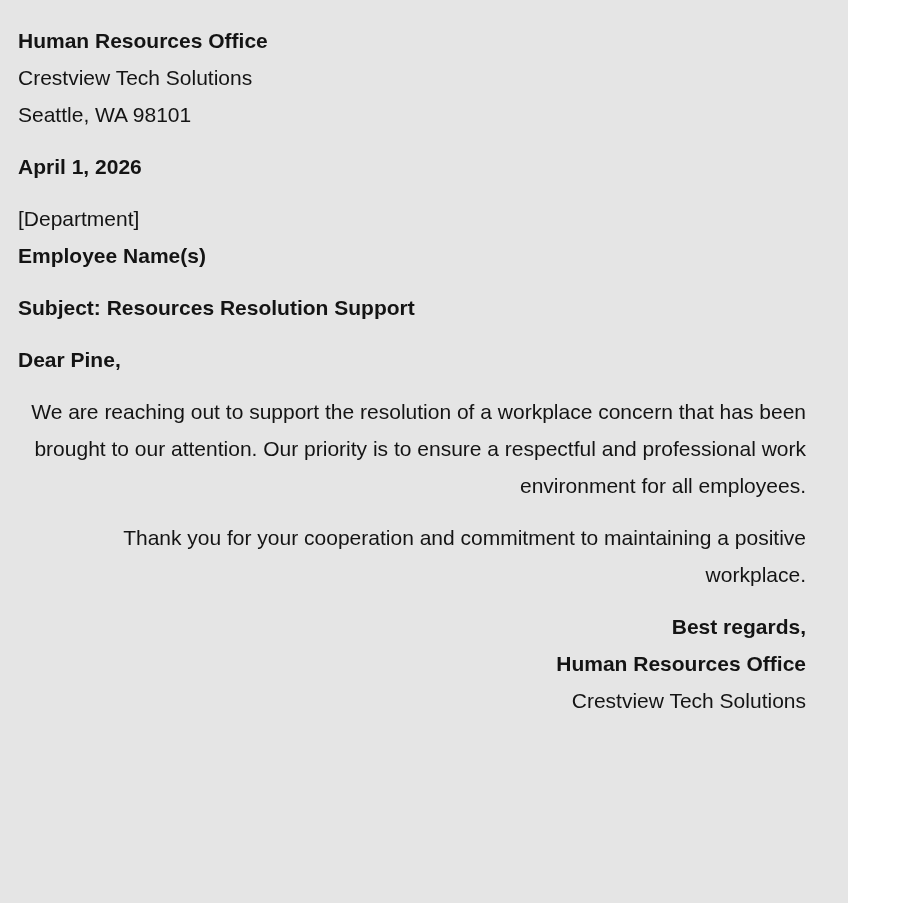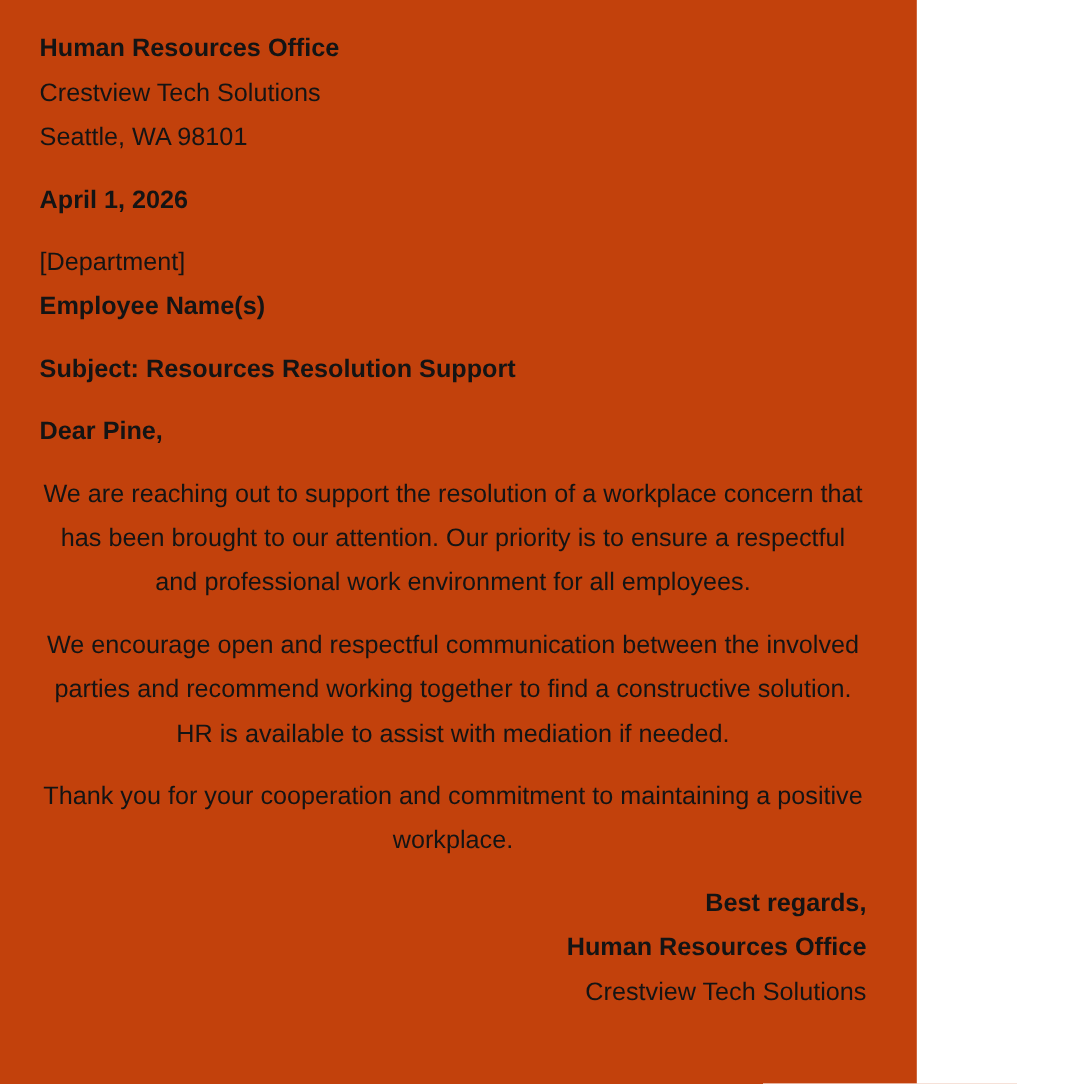--- a/index.html
+++ b/index.html
@@ -8,25 +8,25 @@
     padding: 0;
     background: #ffffff;
   }
 
   body {
     font-family: "Liberation Sans", "DejaVu Sans", sans-serif;
   }
 
   .page {
     position: relative;
-    width: 764px;
+    width: 848px;
     height: 903px;
-    background: #c2410c;
+    background: #e5e5e5;
     box-sizing: border-box;
-    padding: 22px 42px 0 33px;
+    padding: 22px 42px 0 18px;
     overflow: hidden;
   }
 
   .letter {
     color: #141414;
     font-size: 21px;
     line-height: 37px;
     max-width: 840px;
     -webkit-font-smoothing: antialiased;
   }
@@ -51,21 +51,21 @@
   }
 
   .line.regular {
     font-weight: normal;
   }
 
   
   .para {
     margin: 0 0 15px 0;
     font-weight: normal;
-    text-align: center;
+    text-align: right;
     max-width: 838px;
   }
 
   
   .address-block {
     margin-bottom: 15px;
   }
 
   .recipient-block {
     margin-bottom: 15px;
@@ -99,21 +99,20 @@
     <div class="block">
       <span class="line bold">Subject: Resources Resolution Support</span>
     </div>
 
     <div class="block">
       <span class="line bold">Dear Pine,</span>
     </div>
 
     <p class="para">We are reaching out to support the resolution of a workplace concern that has been brought to our attention. Our priority is to ensure a respectful and professional work environment for all employees.</p>
 
-    <p class="para">We encourage open and respectful communication between the involved parties and recommend working together to find a constructive solution. HR is available to assist with mediation if needed.</p>
 
     <p class="para">Thank you for your cooperation and commitment to maintaining a positive workplace.</p>
 
     <div class="block closing-block">
       <span class="line bold">Best regards,</span>
       <span class="line bold">Human Resources Office</span>
       <span class="line regular">Crestview Tech Solutions</span>
     </div>
 
   </div>

